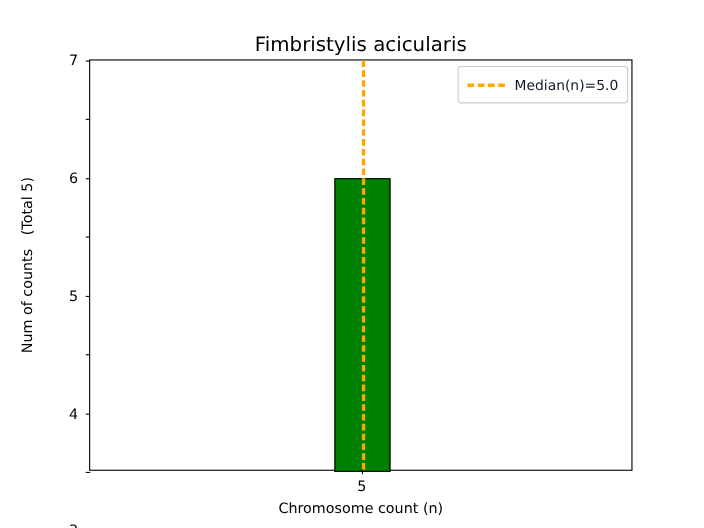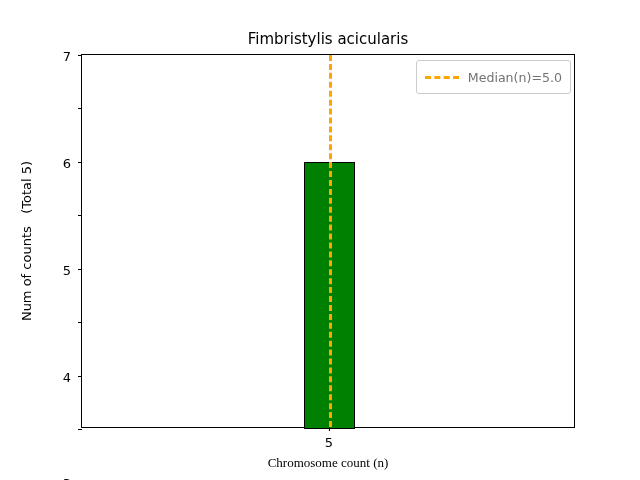--- a/index.html
+++ b/index.html
@@ -16,21 +16,21 @@
     overflow: hidden;
   }
 
   
   #chart-title {
     position: absolute;
     left: 81px;
     width: 494px;
     top: 30px;
     text-align: center;
-    font-size: 15px;
+    font-size: 18px;
     color: #000000;
     white-space: nowrap;
   }
 
   
   #plot-area {
     position: absolute;
     left: 81px;
     top: 54px;
     width: 494px;
@@ -95,21 +95,20 @@
   
   #xlabel {
     position: absolute;
     left: 81px;
     width: 494px;
     top: 455px;
     text-align: center;
     font-size: 13px;
     color: #000000;
     white-space: nowrap;
-    font-family: Liberation Serif, serif;
   }
   #ylabel {
     position: absolute;
     left: 26px;
     top: 241px;
     transform: translate(-50%, -50%) rotate(-90deg);
     transform-origin: center center;
     font-size: 13px;
     color: #000000;
     white-space: pre;
@@ -140,21 +139,21 @@
     align-items: center;
     flex: 0 0 auto;
   }
   .legend-dash {
     width: 100%;
     height: 0;
     border-top: 3.2px dashed #FFA500;
   }
   .legend-text {
     font-size: 12.6px;
-    color: #737373;
+    color: #0f172a;
     white-space: nowrap;
   }
 </style>
 </head>
 <body>
 
 <div id="figure">
 
   <div id="chart-title">Fimbristylis acicularis</div>
 

